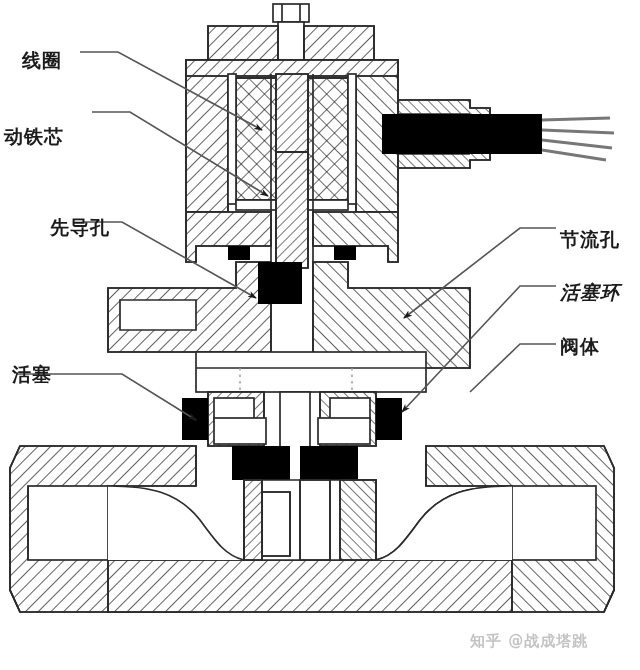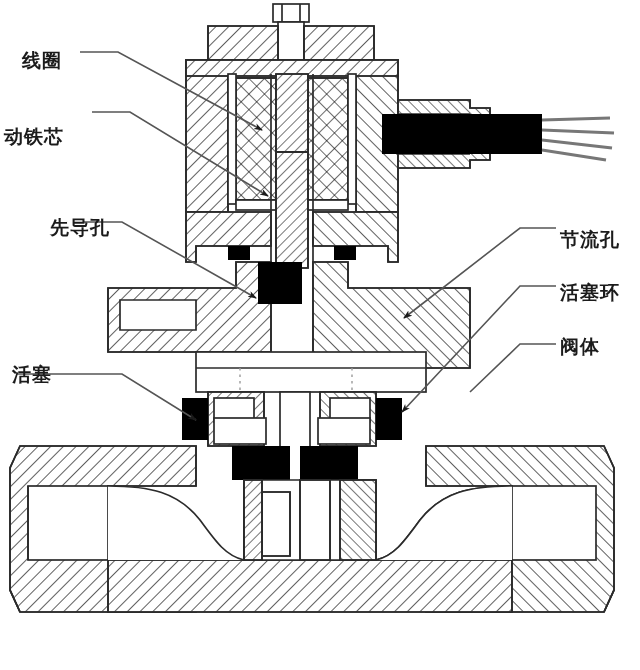--- a/index.html
+++ b/index.html
@@ -237,17 +237,18 @@
     <path d="M556,344 L520,344 L470,392"></path>
   </g>
 </svg>
 
 <div class="lbl" style="left:22px;top:48px;">线圈</div>
 <div class="lbl" style="left:4px;top:110px;margin-top:14px;">动铁芯</div>
 <div class="lbl" style="left:4px;top:215px;margin-left:46px;">先导孔</div>
 <div class="lbl" style="left:12px;top:362px;">活塞</div>
 
 <div class="lbl" style="left:560px;top:215px;margin-top:12px;">节流孔</div>
-<div class="lbl" style="left:560px;top:280px;">活塞环</div>
+<div class="lbl" style="left:560px;top:280px;font-style:italic;">活塞环</div>
 <div class="lbl" style="left:560px;top:334px;">阀体</div>
 
+<div class="wm" style="left:470px;top:632px;">知乎 @战成塔跳</div>
 
 </div>
 
 </body></html>

